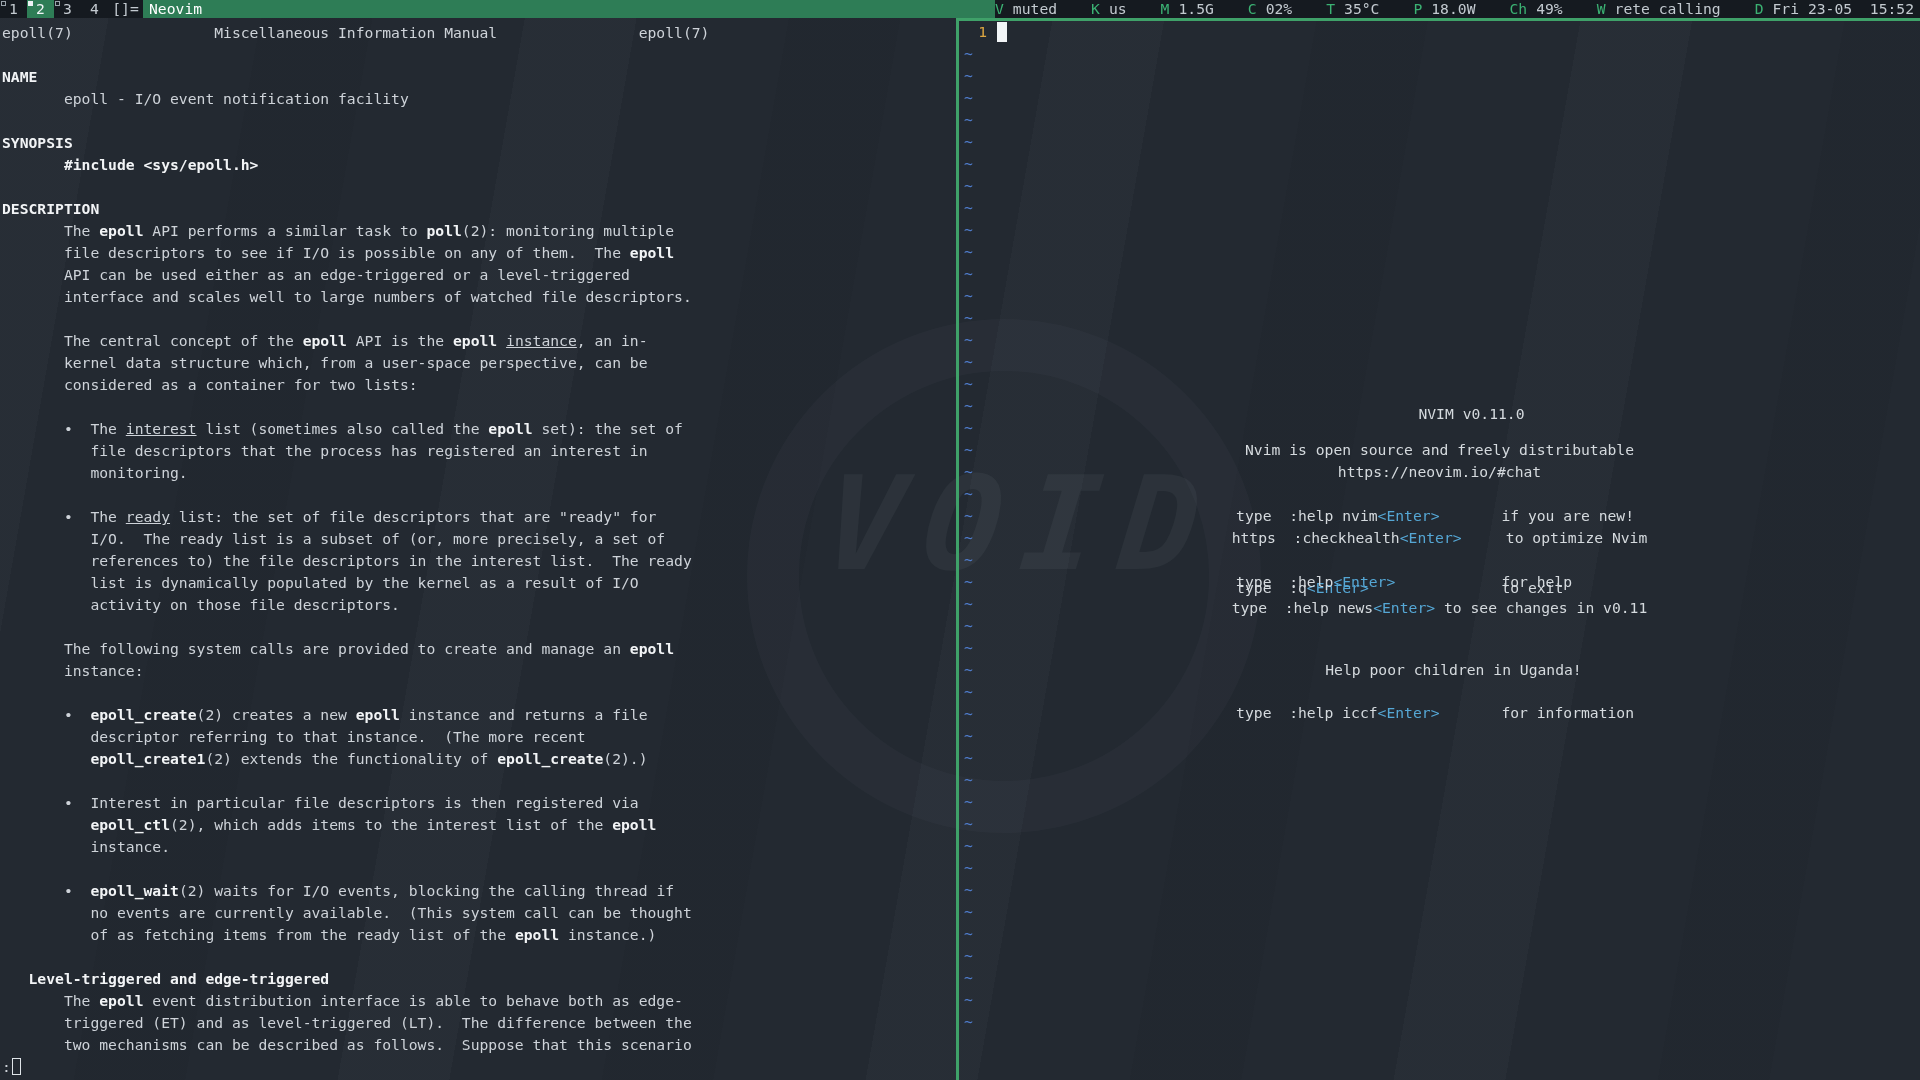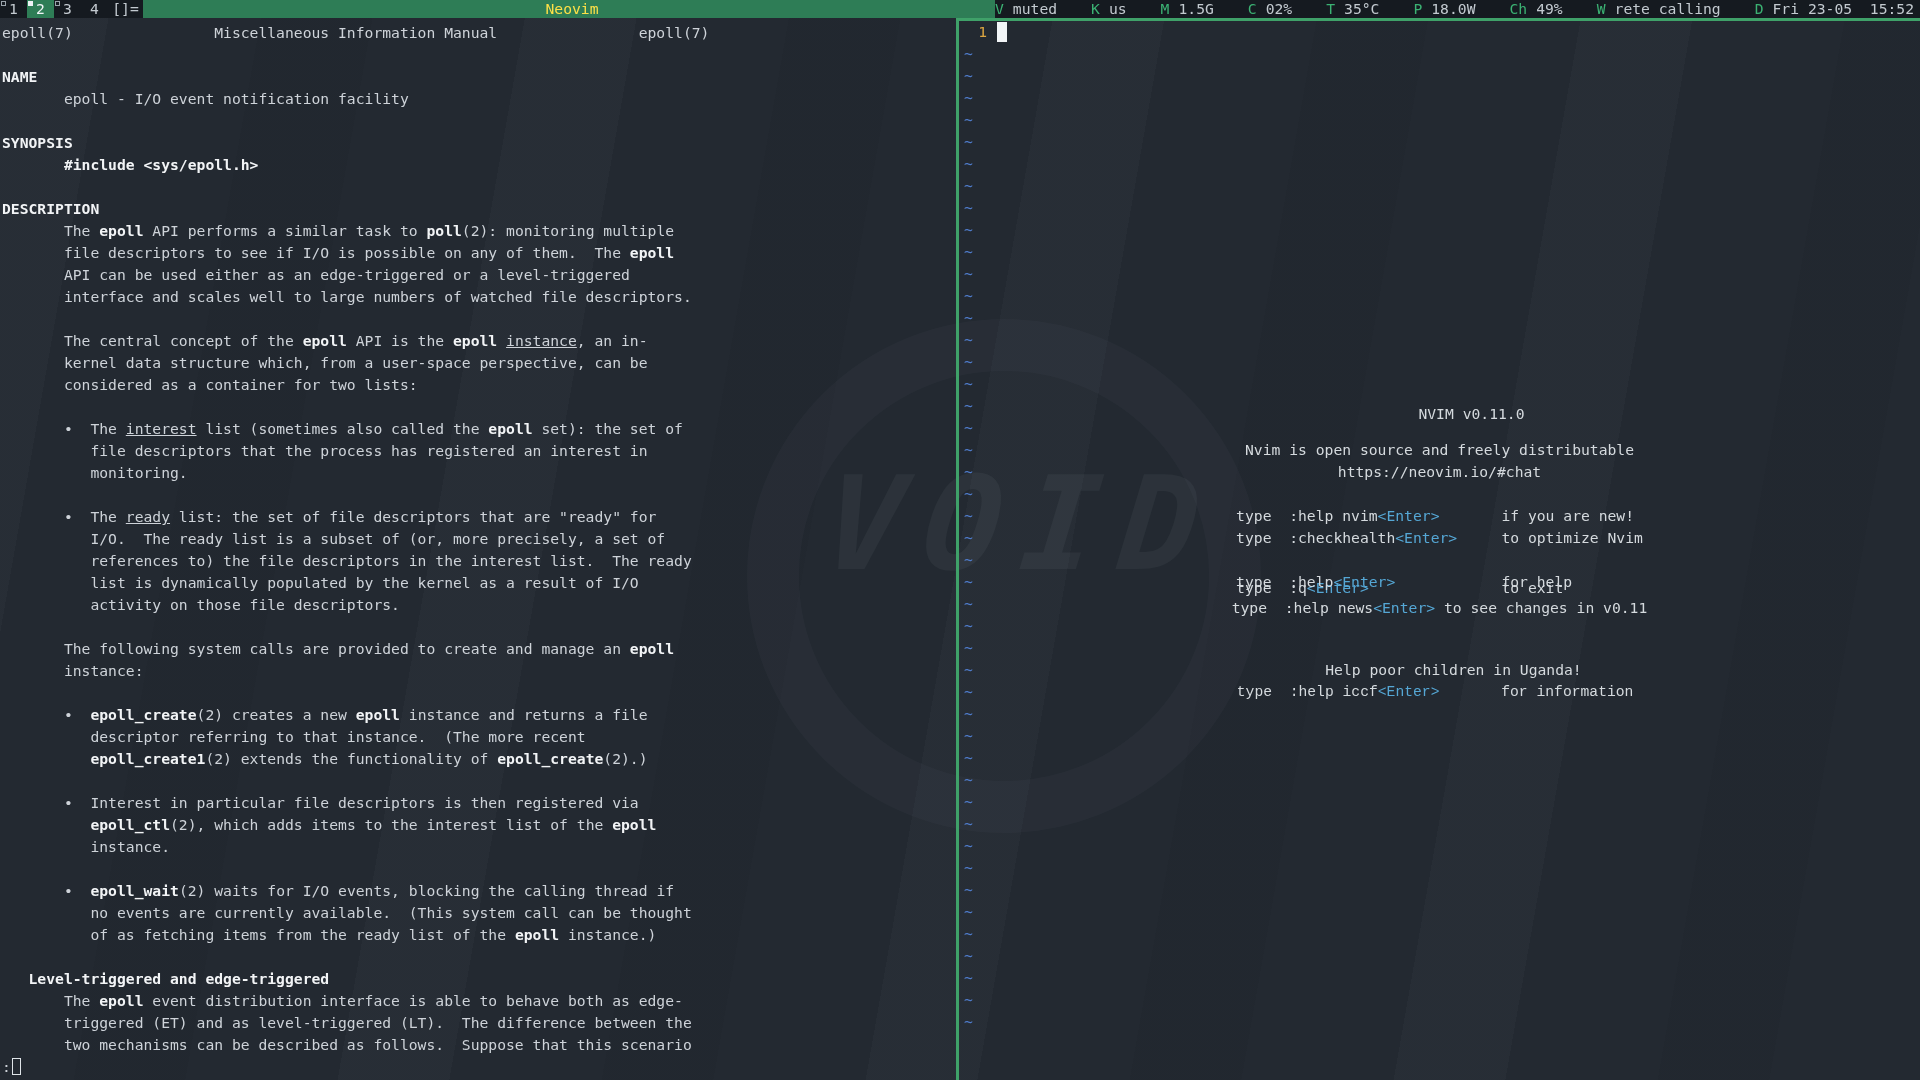--- a/index.html
+++ b/index.html
@@ -22,21 +22,21 @@
   
   .bar{position:absolute;left:0;top:0;width:1920px;height:18px;background:#151a20;z-index:5;
     display:flex;align-items:stretch;font-size:14.7px;line-height:18px;color:#c3cad0;}
   .tags{display:flex;}
   .tag{position:relative;width:27px;text-align:center;}
   .tag.selected{background:#2e7d56;color:#f0f4f6;}
   .ind{position:absolute;left:1px;top:1px;width:5px;height:5px;}
   .ind.filled{background:#eef2f5;}
   .ind.hollow{border:1px solid #9aa3ab;background:transparent;}
   .lts{width:40px;text-align:center;}
-  .title{flex:0 0 852px;background:#2e7d56;color:#fde047;padding-left:6px;text-align:center;}
+  .title{flex:0 0 852px;background:#2e7d56;color:#ffffff;padding-left:6px;}
   .status{flex:1;display:flex;justify-content:flex-end;gap:34px;padding-right:6px;background:#151a20;}
   .seg{white-space:pre;}
   .seg .k{color:#3bb273;}
   .seg .v{color:#c3cad0;margin-left:9px;white-space:pre;}
 
   
   .man{position:absolute;left:2px;top:22px;width:952px;z-index:2;
     font-size:14.7px;line-height:22px;color:#ced3d9;white-space:pre;}
   .mline{height:22px;}
   .b{font-weight:bold;color:#f2f4f6;}
@@ -151,22 +151,22 @@
         <div class="tilde" style="top: 924px;">~</div>
         <div class="tilde" style="top: 946px;">~</div>
         <div class="tilde" style="top: 968px;">~</div>
         <div class="tilde" style="top: 990px;">~</div>
       </div>
     <div id="splash">
         <div class="splash-line" style="top: 382px; margin-left: 32px;"><span>NVIM v0.11.0</span></div>
         <div class="splash-line" style="top: 418px;"><span>Nvim is open source and freely distributable</span></div>
         <div class="splash-line" style="top: 440px;"><span>https://neovim.io/#chat</span></div>
         <div class="splash-line" style="top: 484px;"><span>type  :help nvim</span><span class="enter">&lt;Enter&gt;</span><span>       if you are new! </span></div>
-        <div class="splash-line" style="top: 506px;"><span>type  :checkhealth</span><span class="enter">&lt;Enter&gt;</span><span>     to optimize Nvim</span></div>
+        <div class="splash-line" style="top: 506px;"><span>https  :checkhealth</span><span class="enter">&lt;Enter&gt;</span><span>     to optimize Nvim</span></div>
         <div class="splash-line" style="top: 556px;"><span>type  :q</span><span class="enter">&lt;Enter&gt;</span><span>               to exit         </span></div>
         <div class="splash-line" style="top: 550px;"><span>type  :help</span><span class="enter">&lt;Enter&gt;</span><span>            for help        </span></div>
         <div class="splash-line" style="top: 576px;"><span>type  :help news</span><span class="enter">&lt;Enter&gt;</span><span> to see changes in v0.11</span></div>
         <div class="splash-line" style="top: 638px; padding-left: 28px;"><span>Help poor children in Uganda!</span></div>
-        <div class="splash-line" style="top: 660px; font-family: Liberation Mono, monospace;"><span>type  :help iccf</span><span class="enter">&lt;Enter&gt;</span><span>       for information </span></div>
+        <div class="splash-line" style="top: 681px;"><span>type  :help iccf</span><span class="enter">&lt;Enter&gt;</span><span>       for information </span></div>
       </div>
   </div>
 
 </div>
 
 </body></html>

